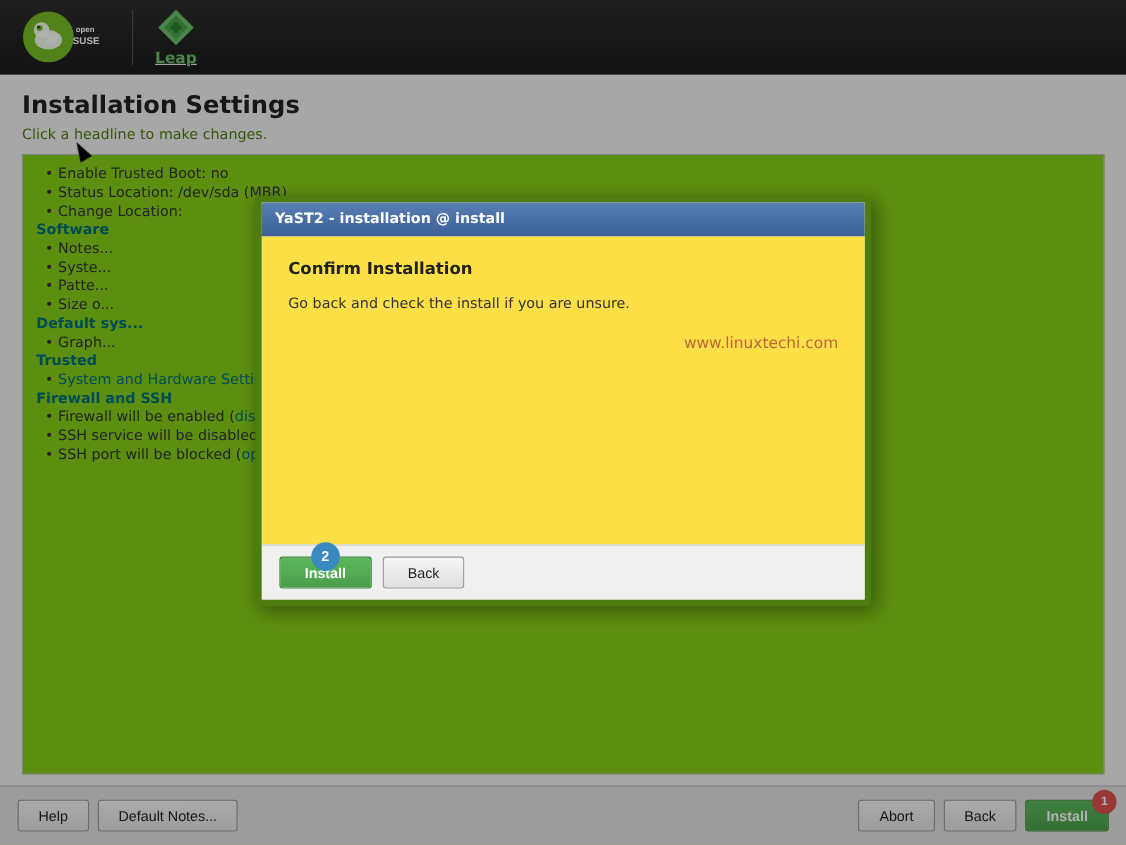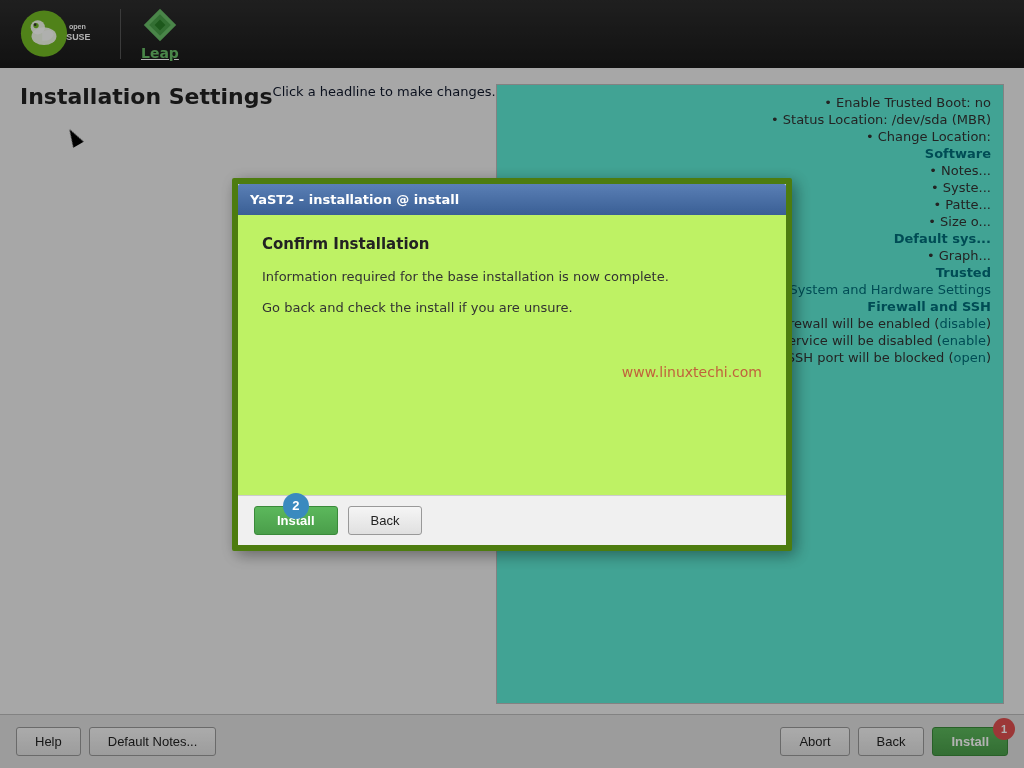--- a/index.html
+++ b/index.html
@@ -51,42 +51,41 @@
     .leap-text {
       color: #6abf69;
       font-size: 14px;
       font-weight: bold;
       margin-top: 2px;
     }
 
     
     .main {
       display: flex;
-      flex-direction: row;
+      flex-direction: column;
       height: calc(768px - 68px - 54px);
       padding: 16px 20px 10px 20px;
       background: #f0f0f0;
-      text-align: right;
     }
     .page-title {
       font-size: 22px;
       font-weight: bold;
       color: #222;
       margin-bottom: 6px;
     }
     .hint-text {
       font-size: 13px;
-      color: #0f172a;
+      color: #4d7c0f;
       margin-bottom: 10px;
     }
 
     
     .settings-panel {
       flex: 1;
-      background: #5eead4;
+      background: #84cc16;
       border: 1px solid #bbb;
       overflow-y: auto;
       padding: 8px 12px;
       position: relative;
     }
     .settings-item {
       color: #333;
       margin: 2px 0;
       padding-left: 8px;
     }
@@ -188,40 +187,40 @@
     .modal-titlebar {
       background: linear-gradient(to bottom, #5a7fb5, #3a5f95);
       color: white;
       padding: 8px 12px;
       font-size: 13px;
       font-weight: bold;
       border-radius: 2px 2px 0 0;
     }
     .modal-body {
       padding: 20px 24px;
-      background: #bef264;
+      background: #fde047;
       min-height: 280px;
     }
     .modal-title-text {
       font-size: 15px;
       font-weight: bold;
       color: #222;
       margin-bottom: 14px;
     }
     .modal-paragraph {
       color: #333;
       line-height: 1.5;
       margin-bottom: 12px;
       font-size: 13px;
     }
     .modal-watermark {
       color: #c0623c;
       font-size: 14px;
       text-align: right;
-      margin-top: 46px;
+      margin-top: 18px;
     }
     .modal-footer {
       padding: 10px 16px;
       background: #f0f0f0;
       border-top: 1px solid #ccc;
       display: flex;
       gap: 10px;
       justify-content: flex-start;
     }
     .btn-install-modal {
@@ -357,21 +356,20 @@
       <span class="circle-badge">1</span>
     </button>
   </div>
 </div>
 
 <div class="modal-overlay">
   <div class="modal">
     <div class="modal-titlebar">YaST2 - installation @ install</div>
     <div class="modal-body">
       <div class="modal-title-text">Confirm Installation</div>
-      <p class="modal-paragraph">Information required for the base installation is now complete.</p>
       <p class="modal-paragraph">Go back and check the install if you are unsure.</p>
       <div class="modal-watermark">www.linuxtechi.com</div>
     </div>
     <div class="modal-footer">
       <button class="btn btn-install-modal" style="position:relative;">
         <span>Install</span>
         <span class="circle-badge-2">2</span>
       </button>
       <button class="btn btn-back-modal">Back</button>
     </div>

